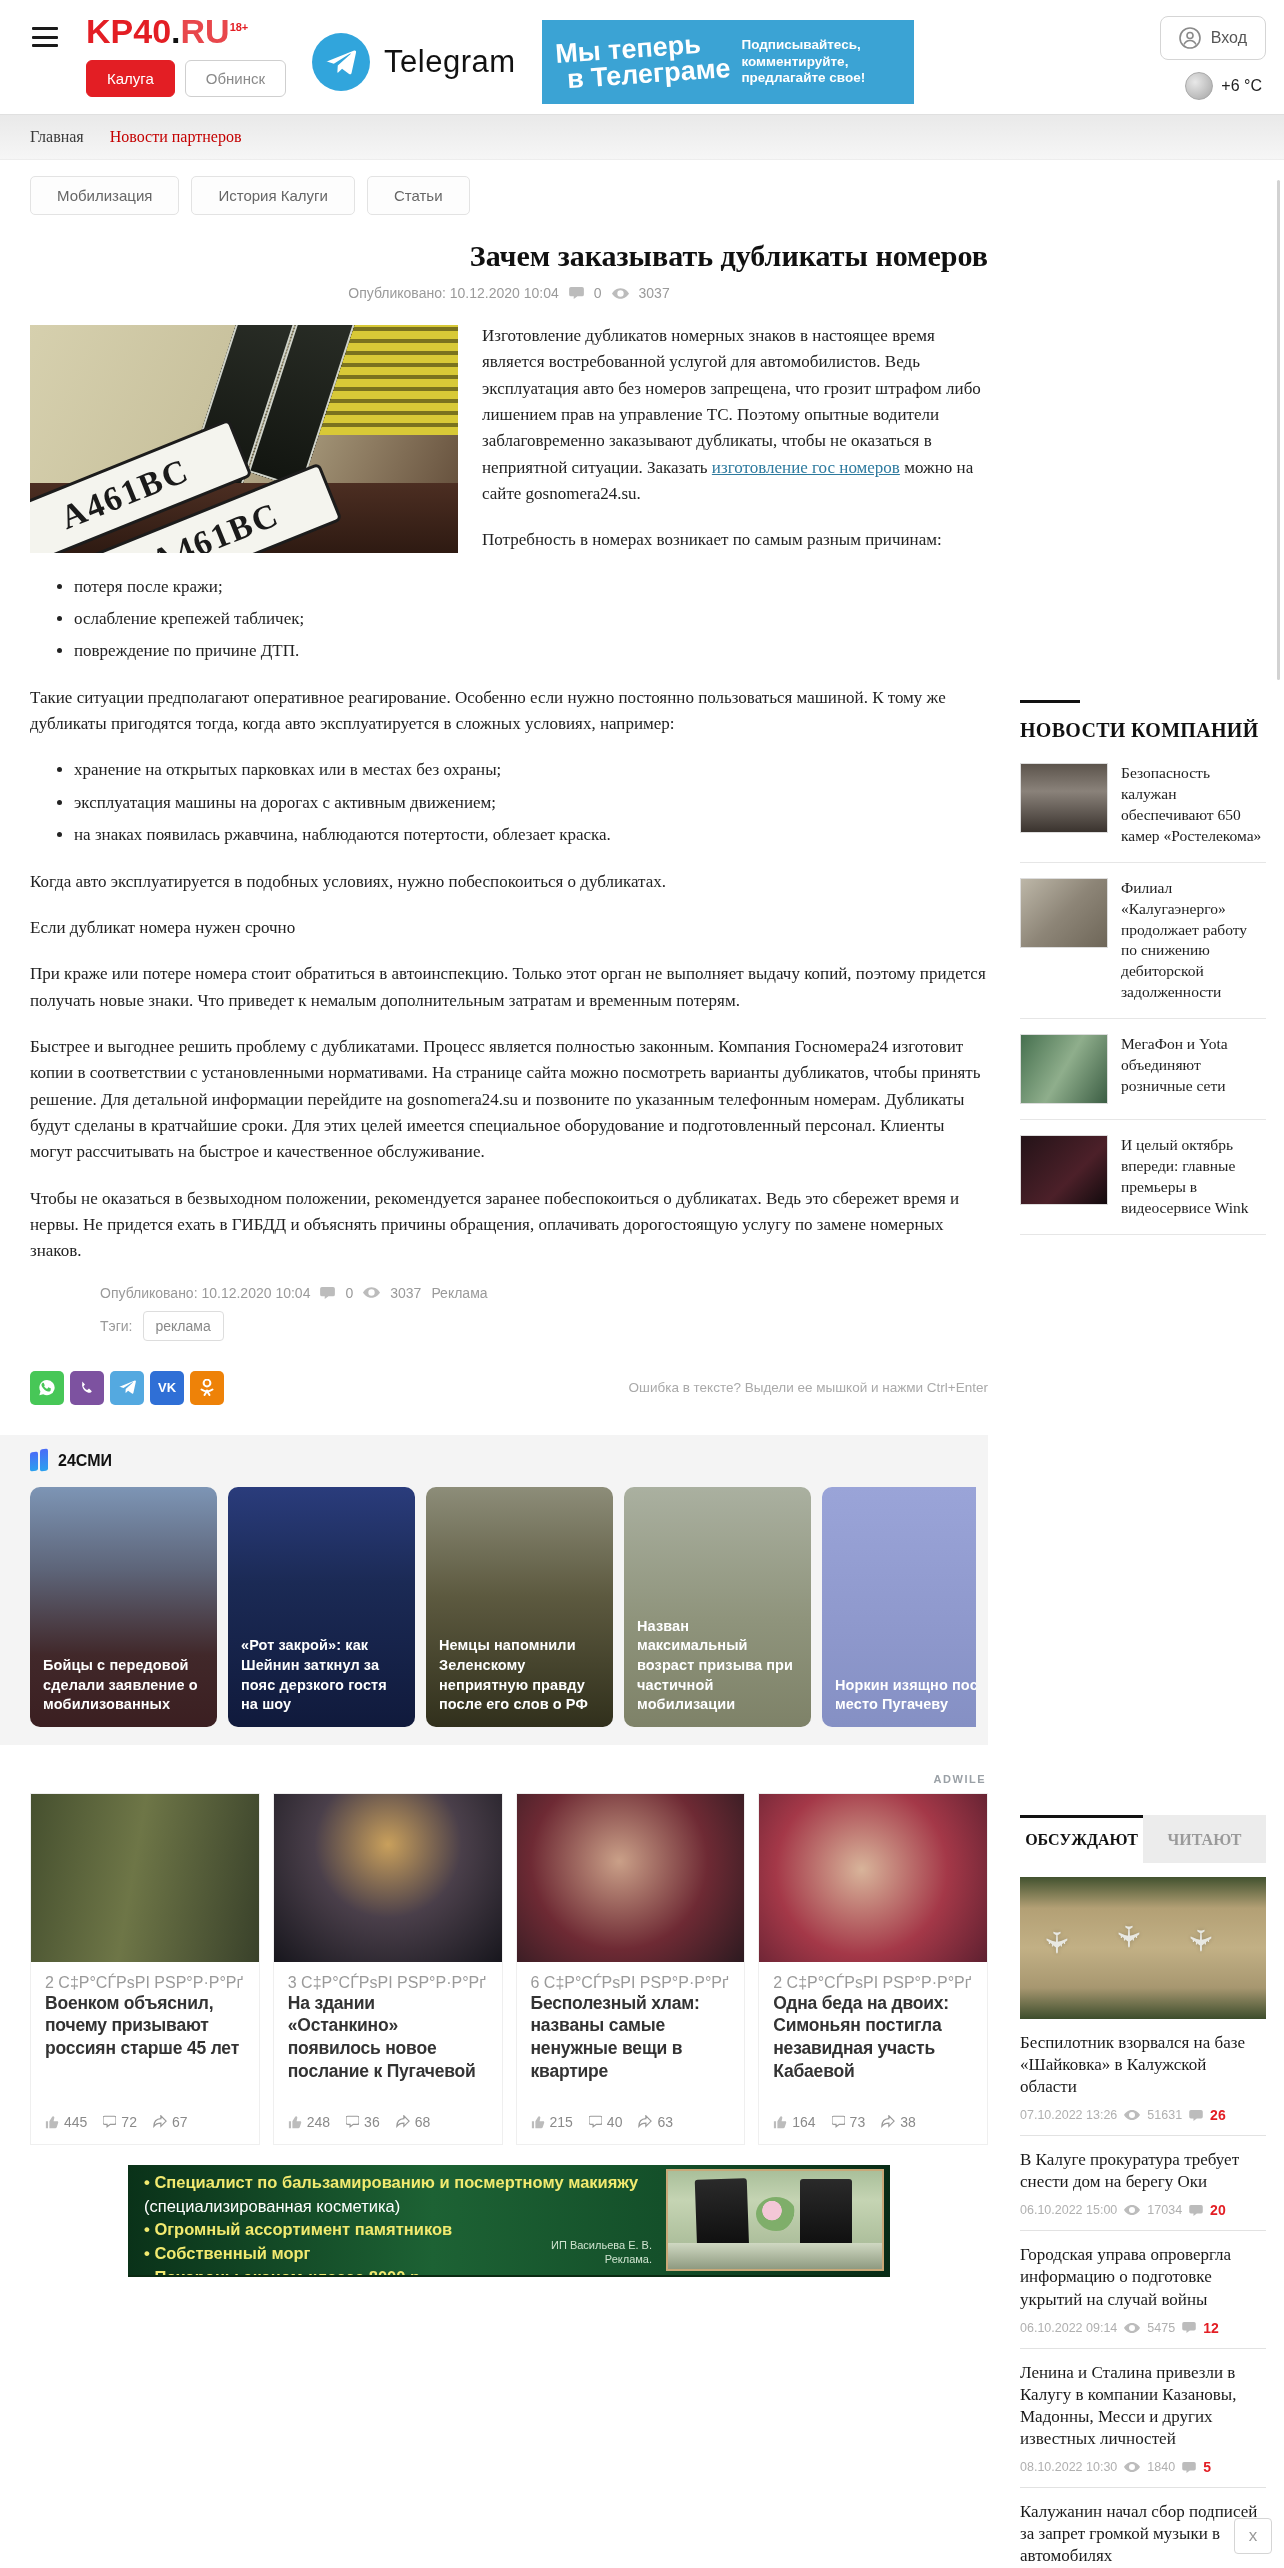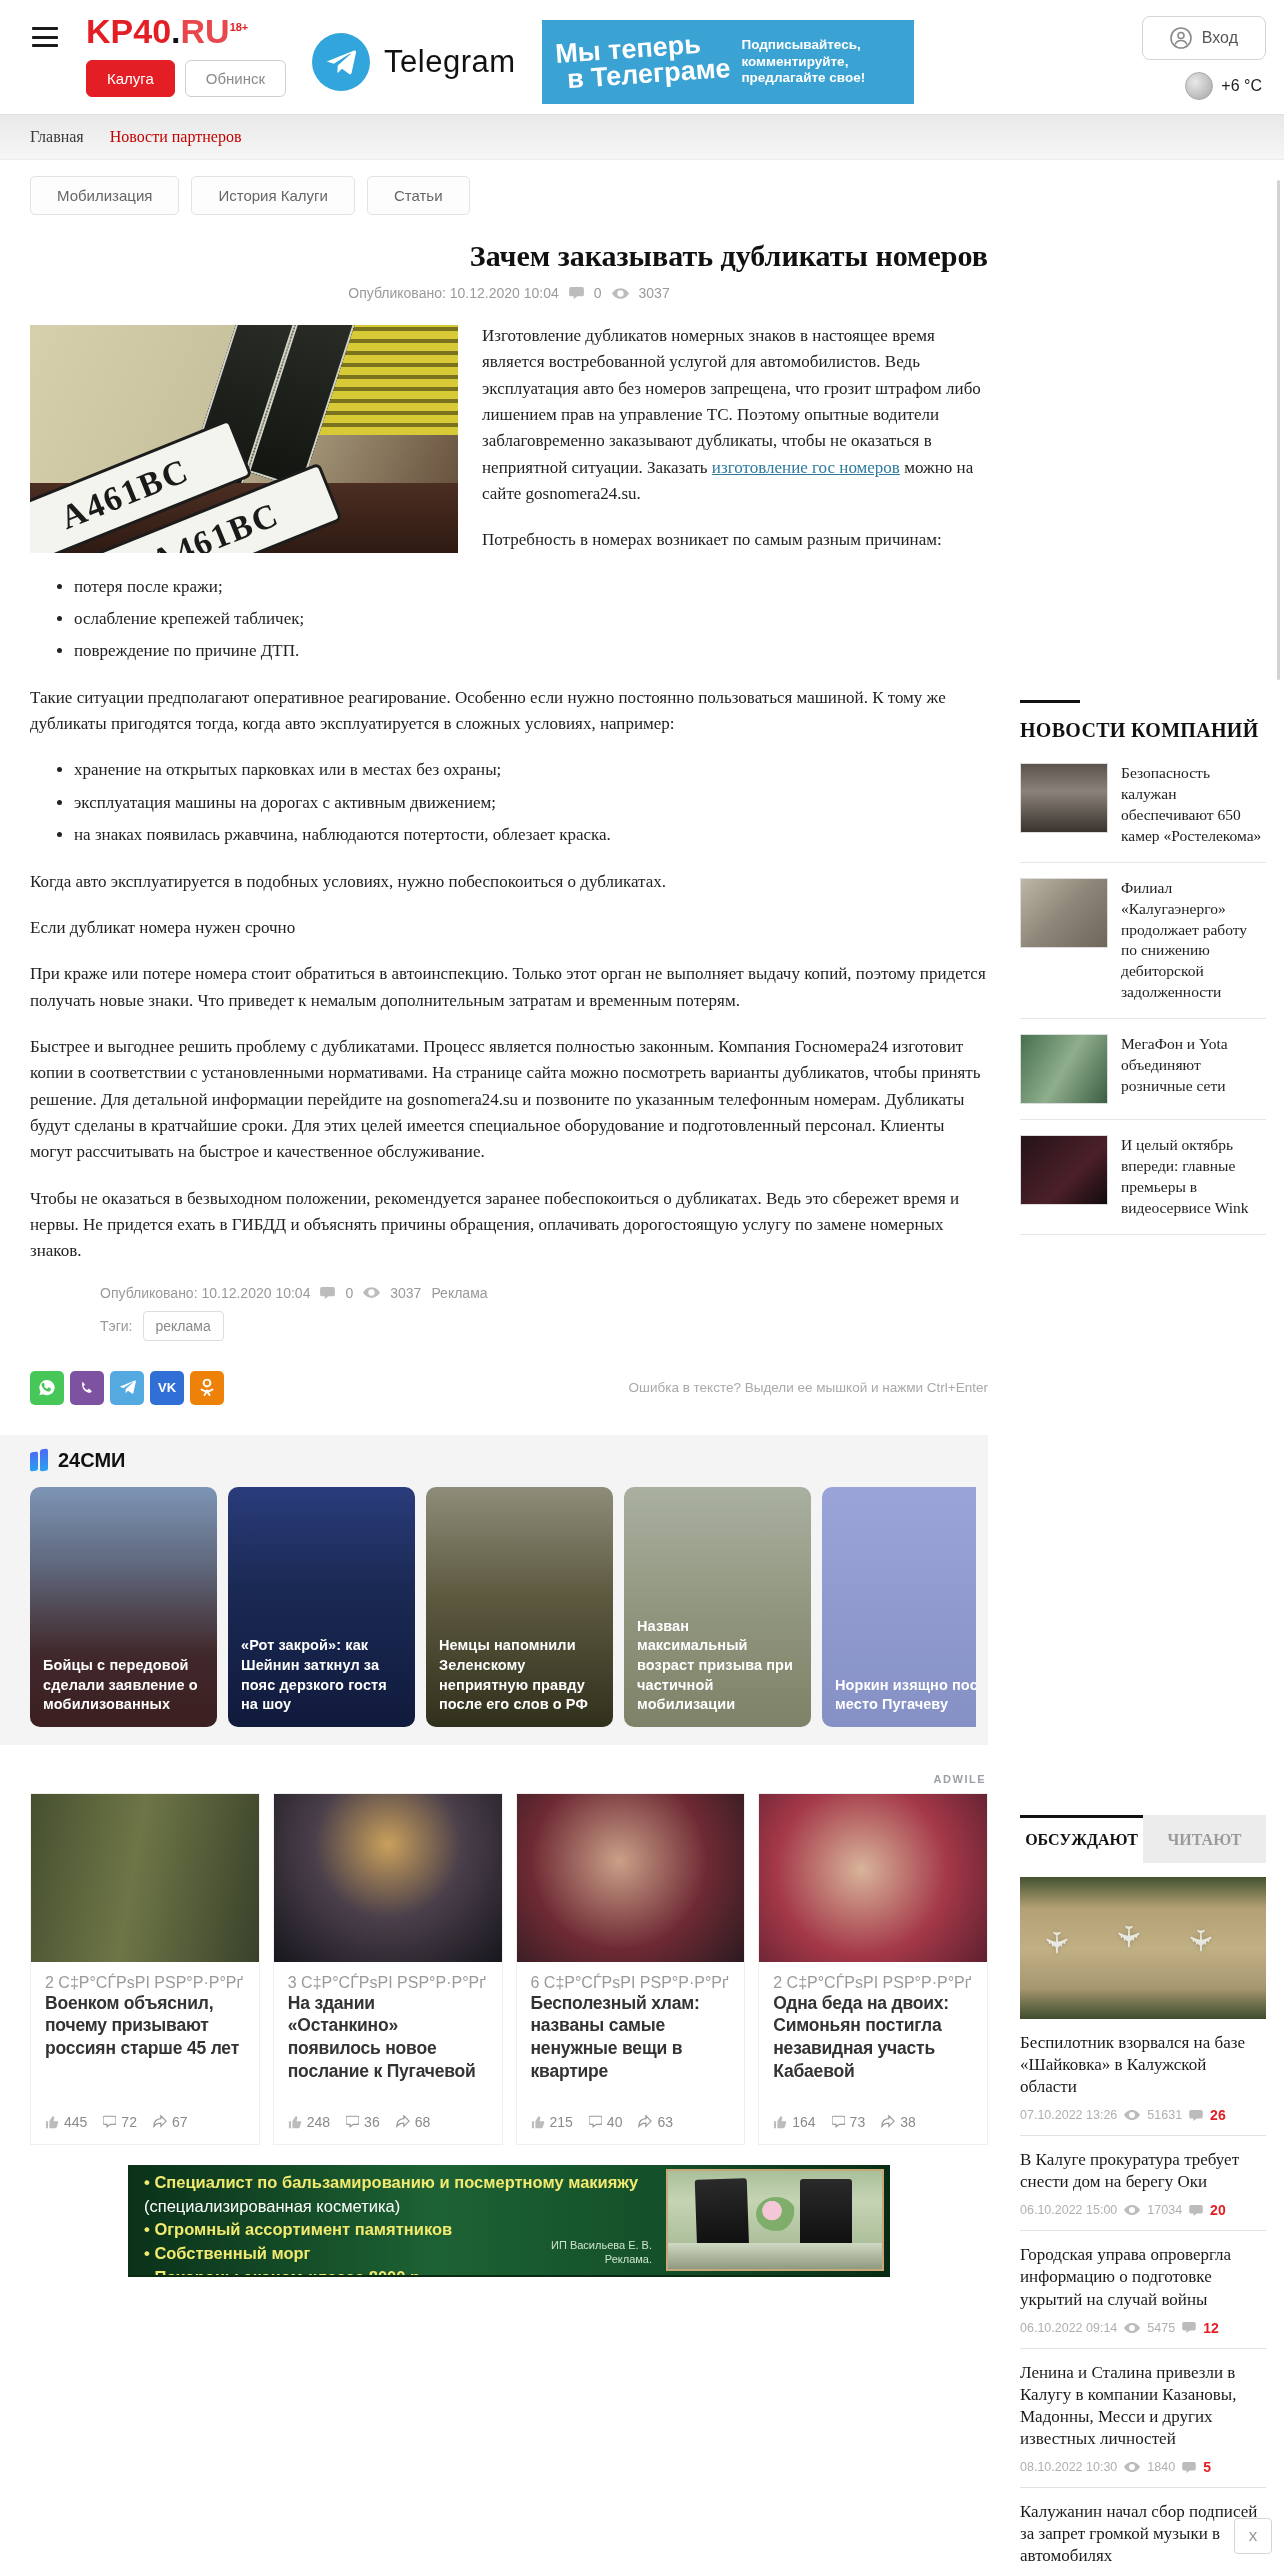--- a/index.html
+++ b/index.html
@@ -27,21 +27,21 @@
   .city-btn{ font-size:15px; padding:9px 20px; border-radius:6px; border:1px solid #e31e24; background:#e31e24; color:#fff; cursor:pointer;}
   .city-btn.alt{ background:#fff; border:1px solid #cfcfcf; color:#8a8a8a;}
   .tg-promo{ display:flex; align-items:center; gap:14px; margin-top:6px;}
   .tg-circle{ width:58px; height:58px; border-radius:50%; background:#31a5dc; position:relative; flex:0 0 58px;}
   .tg-circle svg{ position:absolute; left:13px; top:17px;}
   .tg-word{ font-size:31px; color:#111; letter-spacing:0.5px;}
   .tg-banner{ width:372px; height:84px; background:#3ba3d4; margin-left:12px; display:flex; align-items:center; padding:6px 12px 6px 14px; gap:12px; overflow:hidden;}
   .tg-banner-big{ color:#fff; font-weight:bold; font-size:27px; line-height:0.95; transform:rotate(-4deg); white-space:nowrap;}
   .tg-banner-sub{ color:#fff; font-weight:bold; font-size:13.5px; line-height:1.25; white-space:nowrap;}
   .header-right{ margin-left:auto; display:flex; flex-direction:column; align-items:flex-end; gap:12px; margin-top:2px;}
-  .login-btn{ display:flex; align-items:center; gap:10px; border:1px solid #d5d5d5; border-radius:8px; background:#fff; padding:10px 27px; font-size:16px; color:#555; cursor:pointer;}
+  .login-btn{ display:flex; align-items:center; gap:10px; border:1px solid #d5d5d5; border-radius:8px; background:#fff; padding:10px 18px; font-size:16px; color:#555; cursor:pointer;}
   .weather{ display:flex; align-items:center; gap:8px; font-size:16px; color:#222; padding-right:4px;}
   .moon{ width:28px; height:28px; border-radius:50%; background:radial-gradient(circle at 35% 35%, #e8e8e8, #b9b9b9 70%, #9d9d9d); border:1px solid #aaa;}
 
   
   .crumb-bar{
     background:linear-gradient(180deg,#e9e9e9,#f6f6f6);
     border-top:1px solid #e0e0e0; border-bottom:1px solid #ededed;
     padding:13px 30px; display:flex; gap:26px; font-size:16px;
   }
   .crumb-home{ color:#3a3a3a; cursor:pointer;}
@@ -88,21 +88,21 @@
   .s-wa{ background:#47c757;} .s-vb{ background:#7d52a0;} .s-tg{ background:#54a9e0;} .s-vk{ background:#2f6fd6;} .s-ok{ background:#ee8208;}
   .err-hint{ margin-left:auto; color:#a9a9a9; font-size:13.5px;}
 
   
   .smi-band{ background:#f4f4f4; margin:30px 0 0 -30px; padding:14px 12px 18px 30px;}
   .smi-logo-row{ display:flex; align-items:center; gap:8px; margin-bottom:14px;}
   .smi-bars{ width:20px; height:24px; position:relative;}
   .smi-bars i{ position:absolute; width:8px; border-radius:2px; background:linear-gradient(180deg,#4a6cf7,#2aa0ef); display:block;}
   .smi-bars i:first-child{ left:0; top:3px; height:19px; transform:skewY(-8deg);}
   .smi-bars i:last-child{ left:10px; top:0; height:22px; transform:skewY(-8deg);}
-  .smi-logo-txt{ font-size:20px; font-weight:bold; color:#111;}
+  .smi-logo-txt{ font-size:16px; font-weight:bold; color:#111;}
   .smi-cards{ display:flex; gap:11px; overflow:hidden;}
   .smi-card{ flex:0 0 187px; height:240px; border-radius:10px; position:relative; overflow:hidden; cursor:pointer;}
   .smi-title{ position:absolute; left:13px; right:10px; bottom:12px; color:#fff; font-weight:bold; font-size:14.5px; line-height:1.35; letter-spacing:0.1px;}
   .smi-card.clip .smi-title{ width:125%;}
   .sc1{ background:linear-gradient(180deg,#7d95b5 0%,#5d6478 35%,#41282a 70%,#3b1f21 100%);}
   .sc2{ background:linear-gradient(180deg,#2a3c7c 0%,#1b2а55 40%,#101a3c 100%);}
   .sc2{ background:linear-gradient(180deg,#2a3c7c 0%,#1b2a55 40%,#101a3c 100%);}
   .sc3{ background:linear-gradient(180deg,#8d8d79 0%,#5d5a40 45%,#31301c 100%);}
   .sc4{ background:linear-gradient(180deg,#aab0a0 0%,#8f947c 55%,#7e8268 100%);}
   .sc5{ background:linear-gradient(180deg,#9aa4d8 0%,#8e98cc 60%,#8590c4 100%);}

